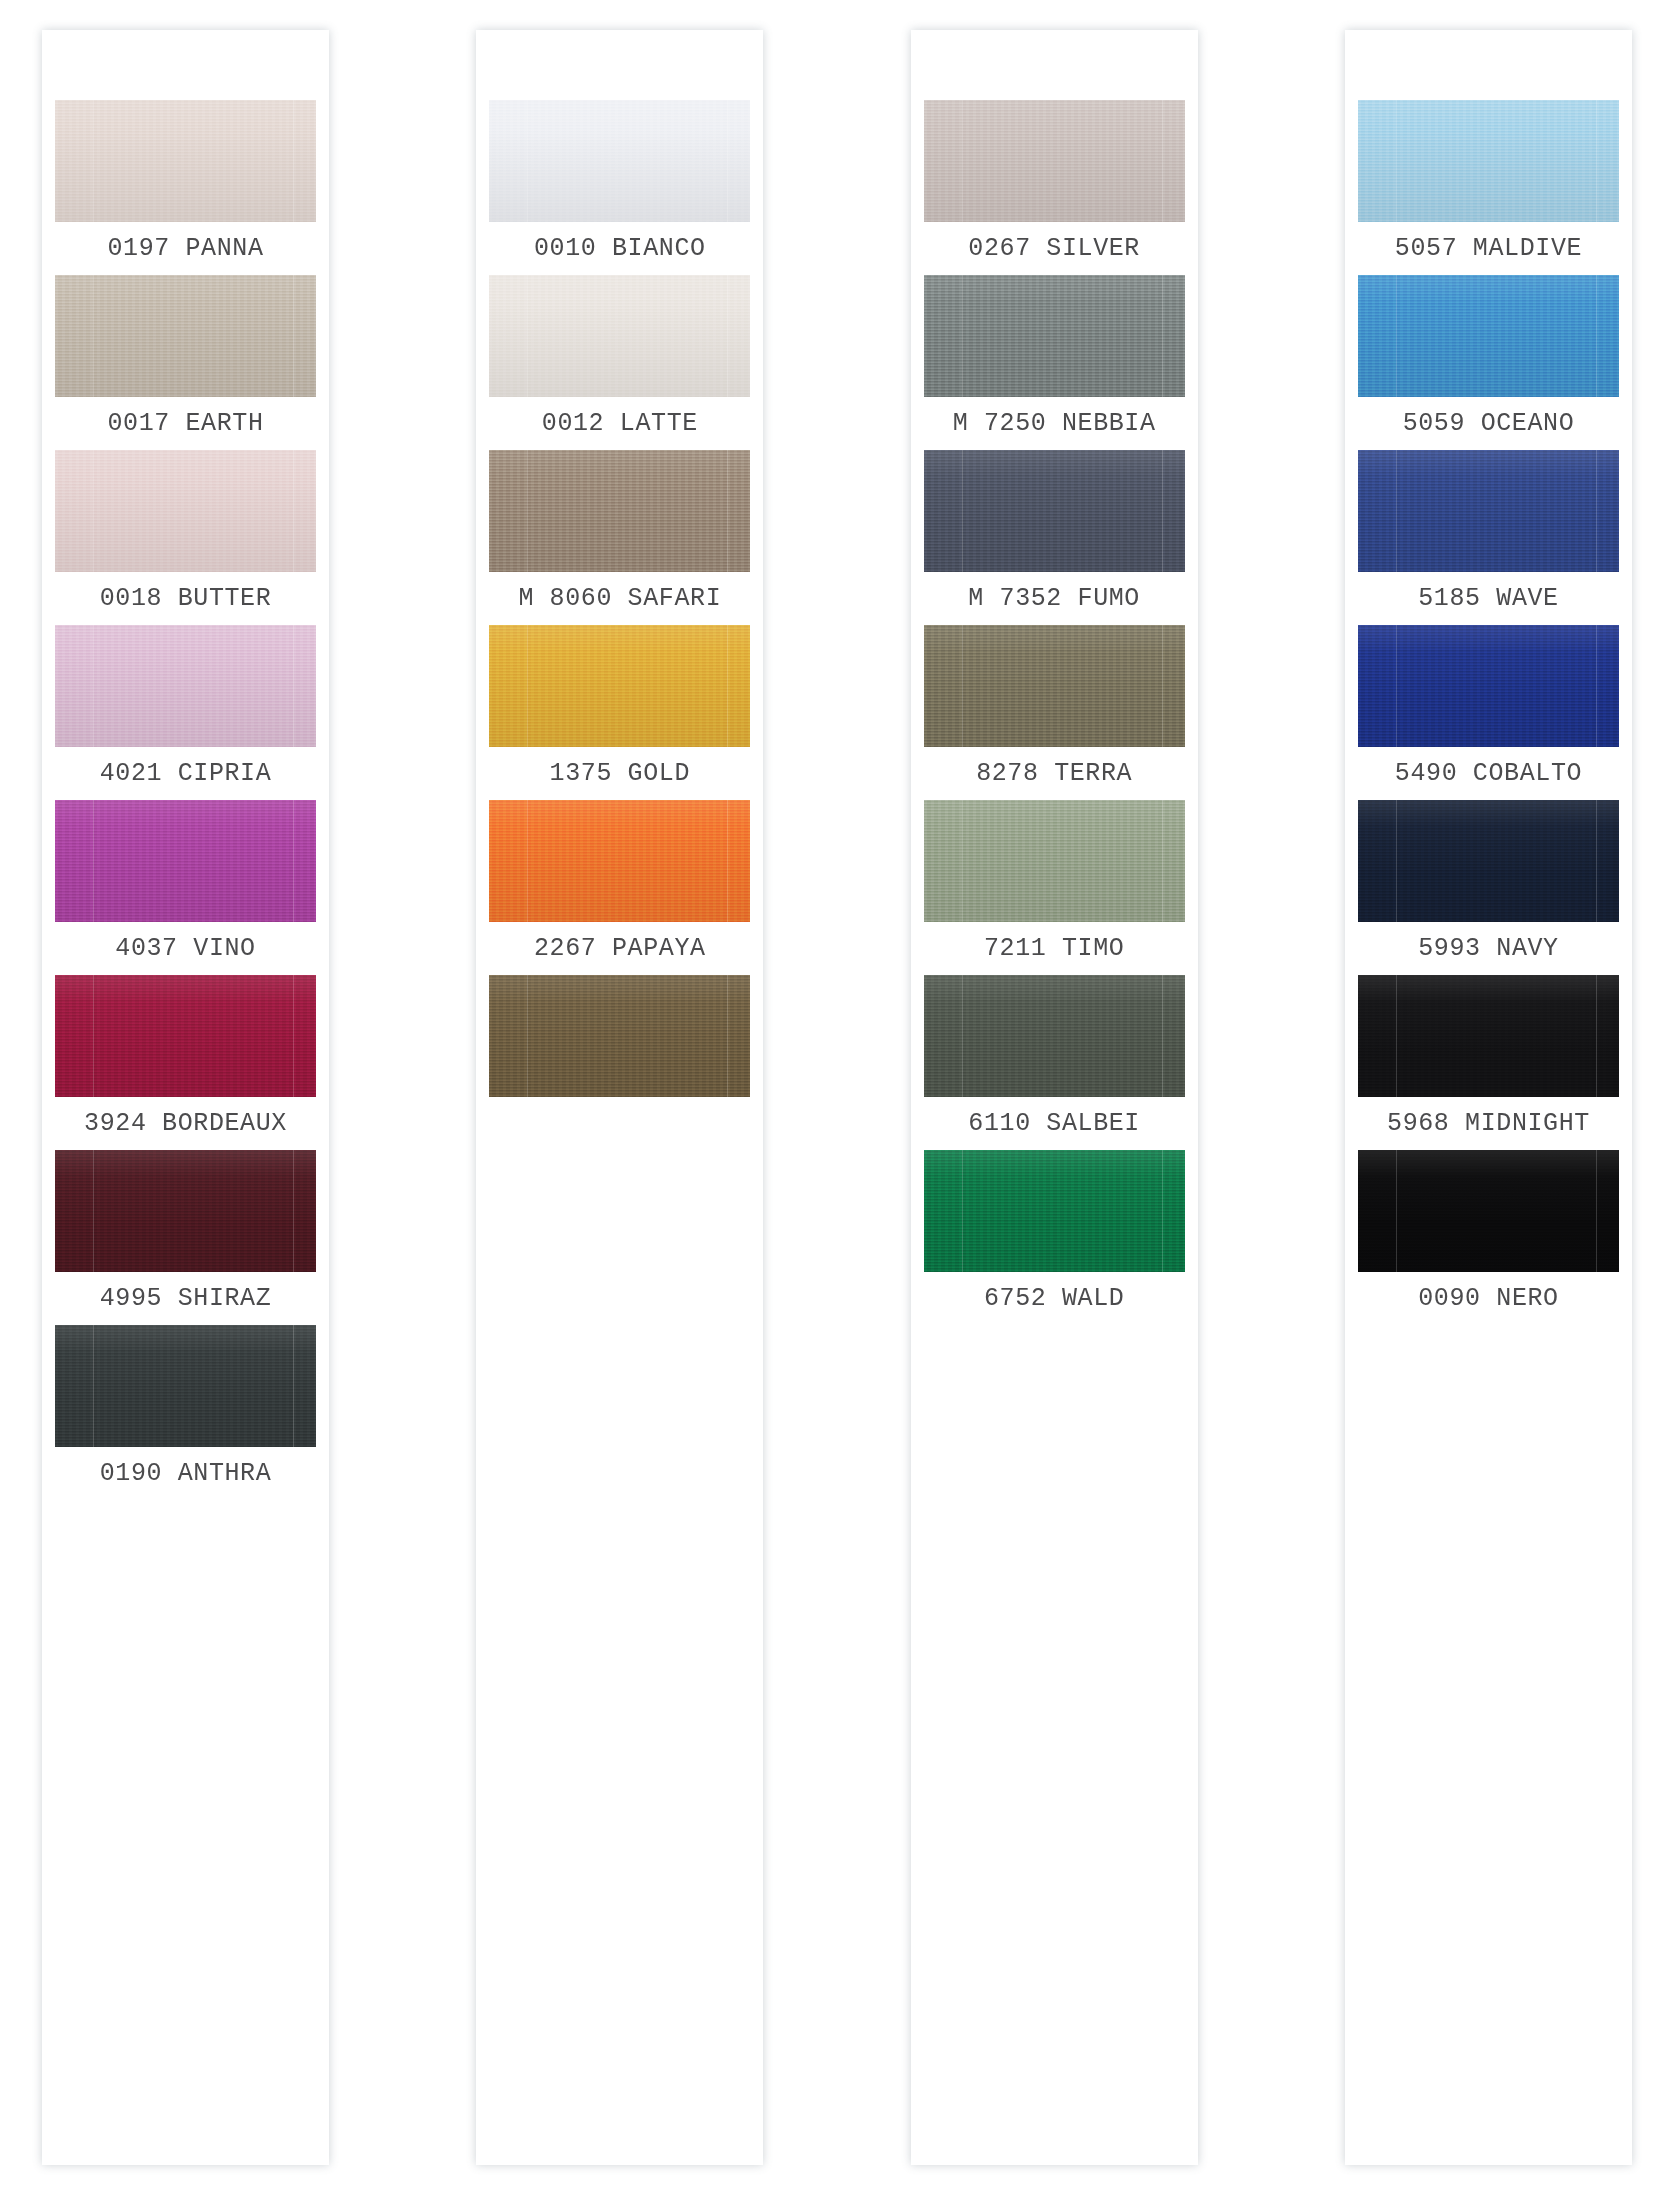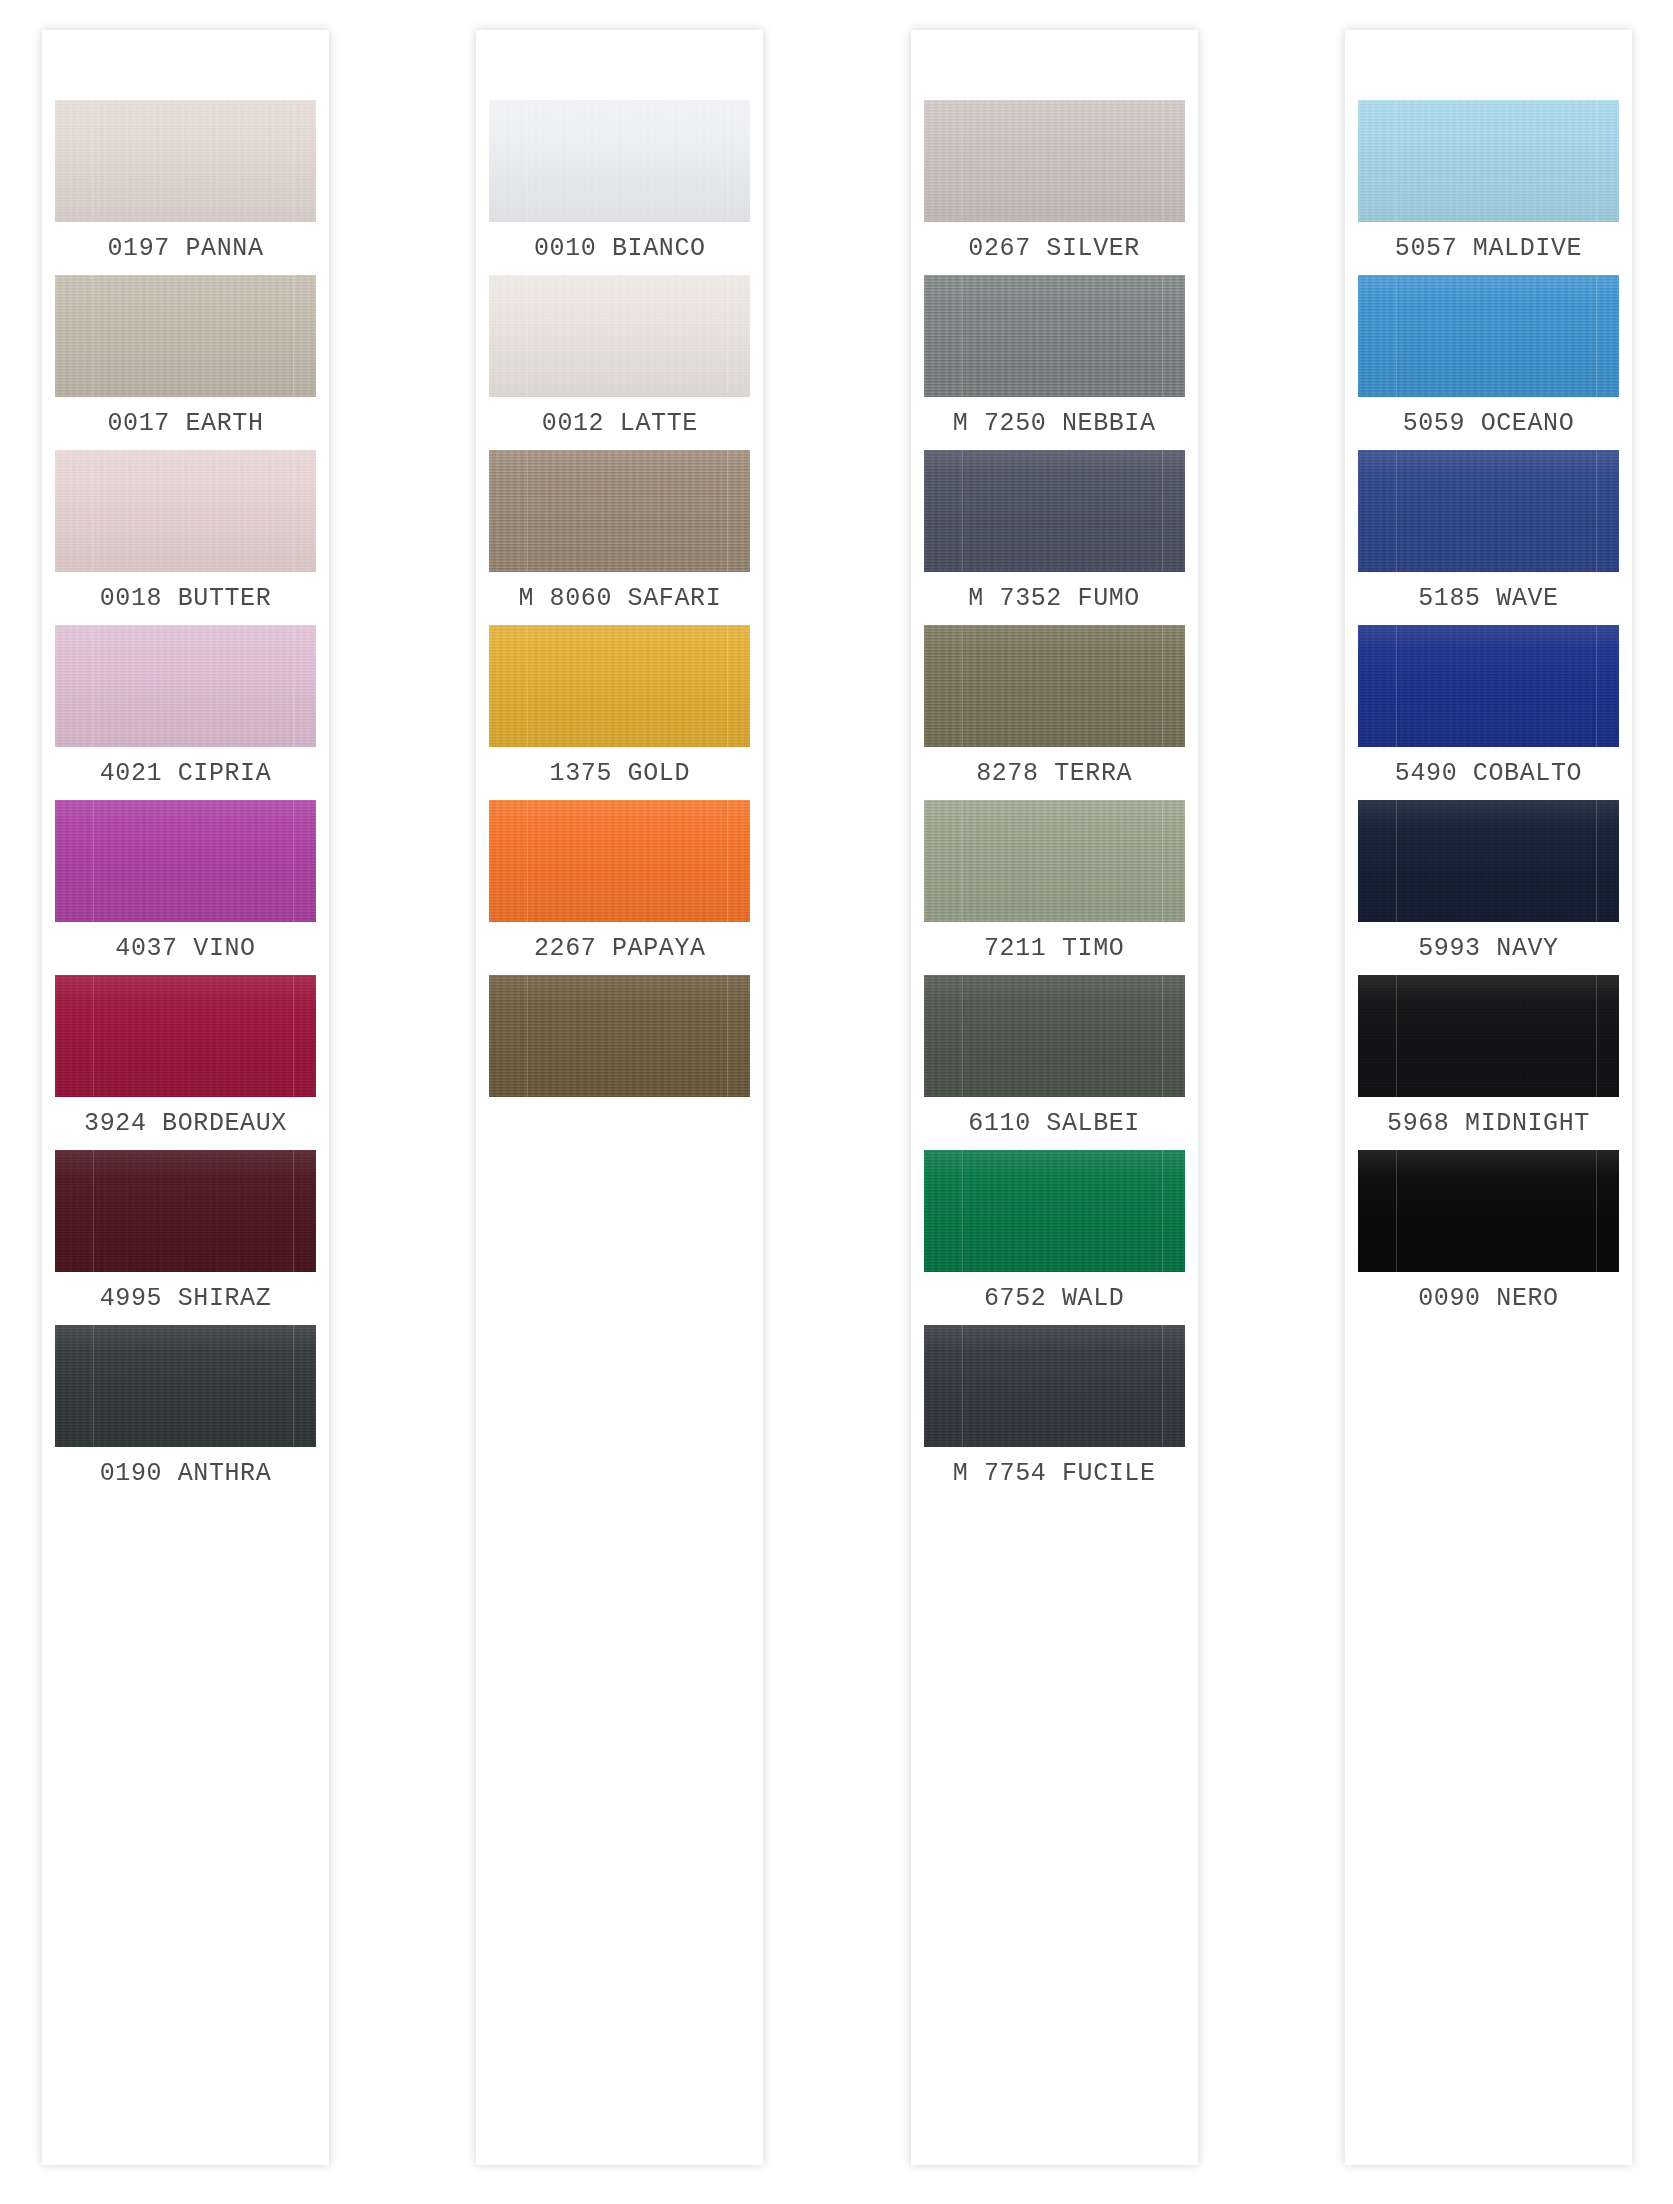--- a/index.html
+++ b/index.html
@@ -329,30 +329,20 @@
       <div class="swatch-cell">
         <div class="yarn-band">
           <div class="yarn-fill" style="background: rgb(11, 114, 67);"></div>
           <div class="yarn-tex"></div>
           <div class="yarn-shade"></div>
           <div class="yarn-seam left"></div>
           <div class="yarn-seam right"></div>
         </div>
         <div class="swatch-label">6752 WALD</div>
       </div>
-      <div class="swatch-cell">
-        <div class="yarn-band">
-          <div class="yarn-fill" style="background: rgb(52, 56, 63);"></div>
-          <div class="yarn-tex"></div>
-          <div class="yarn-shade"></div>
-          <div class="yarn-seam left"></div>
-          <div class="yarn-seam right"></div>
-        </div>
-        <div class="swatch-label">M 7754 FUCILE</div>
-      </div>
     </div>
     <div class="swatch-column">
       <div class="swatch-cell">
         <div class="yarn-band">
           <div class="yarn-fill" style="background: rgb(163, 210, 233);"></div>
           <div class="yarn-tex"></div>
           <div class="yarn-shade"></div>
           <div class="yarn-seam left"></div>
           <div class="yarn-seam right"></div>
         </div>

